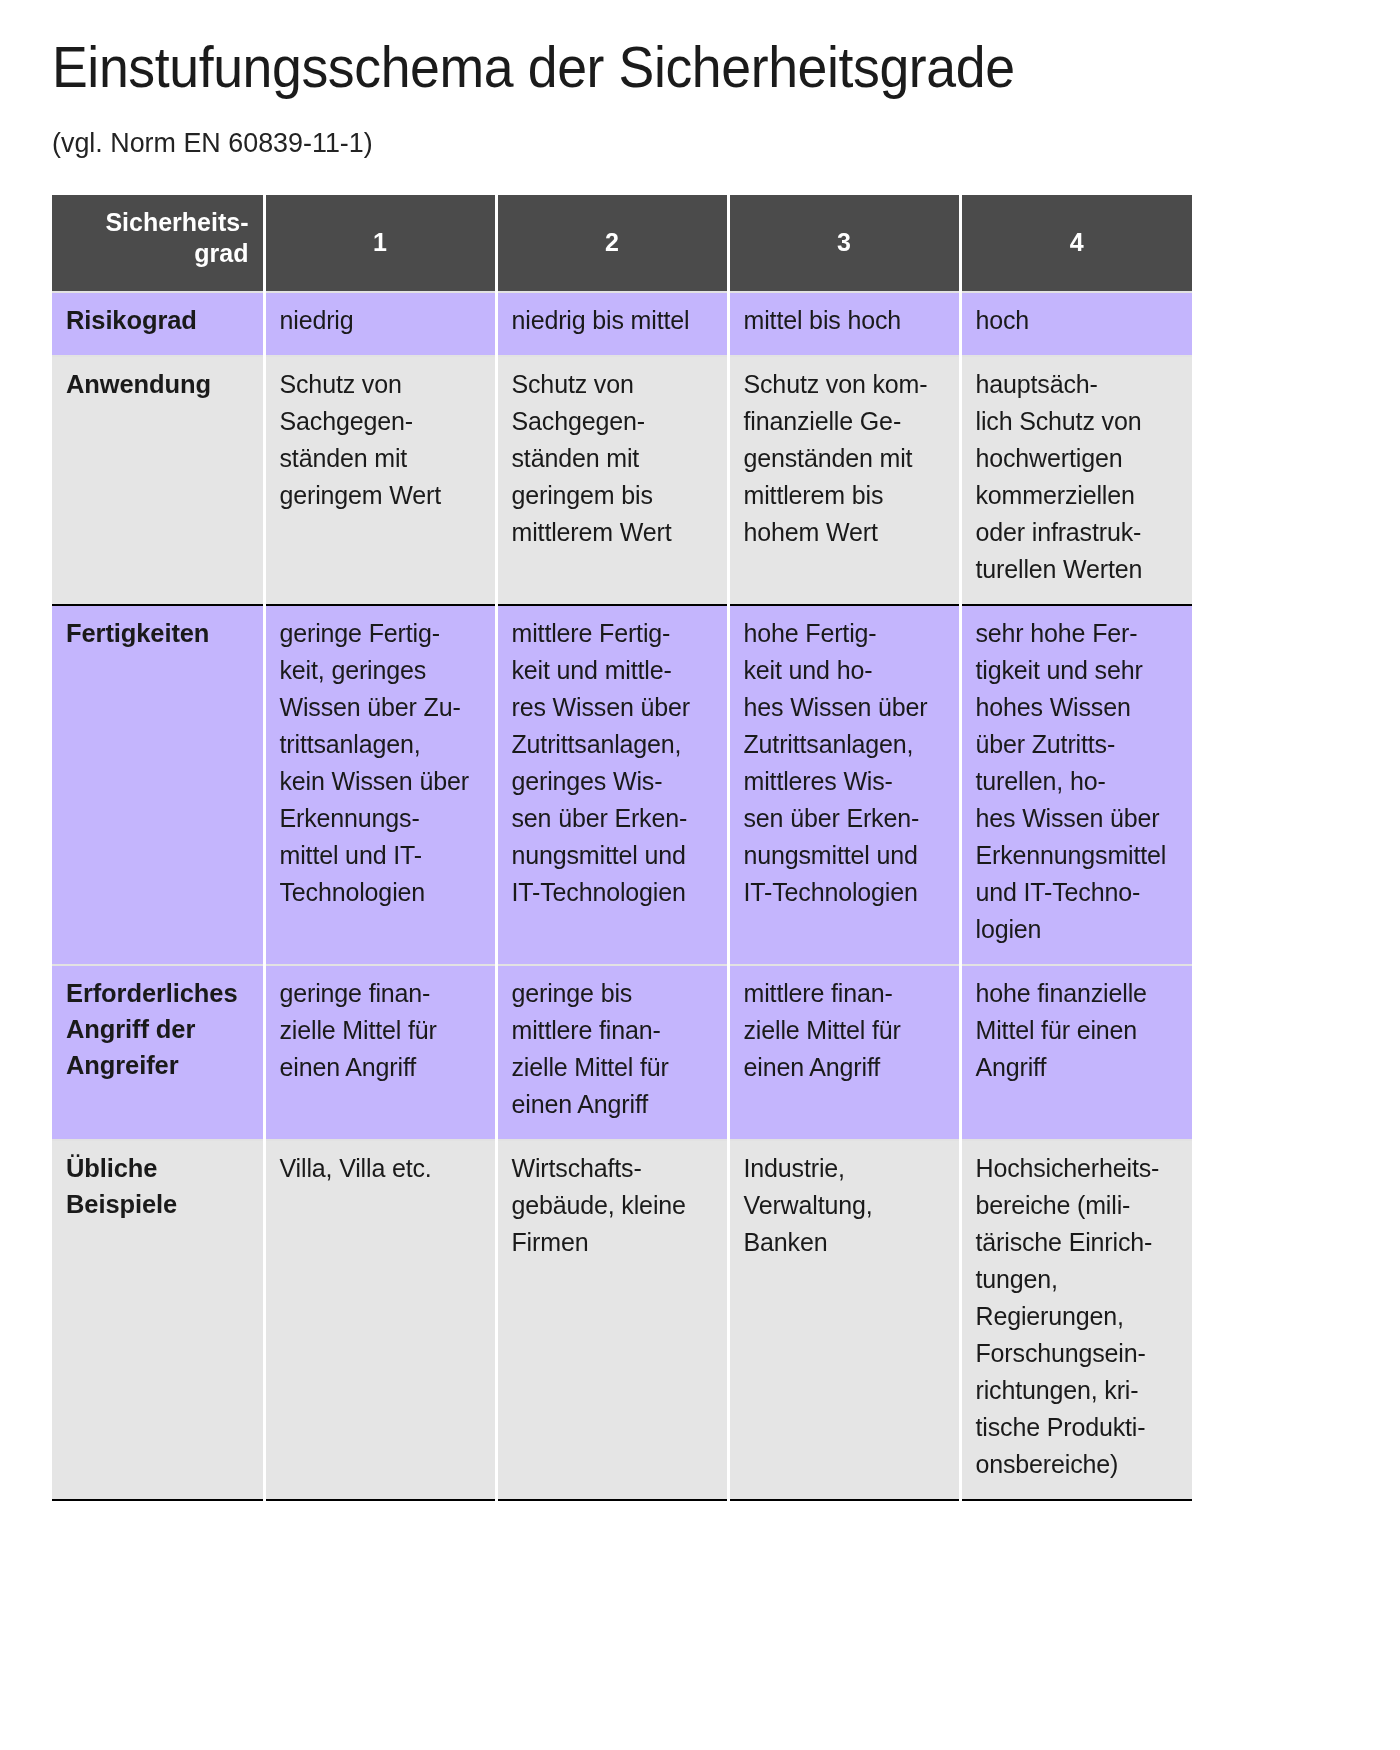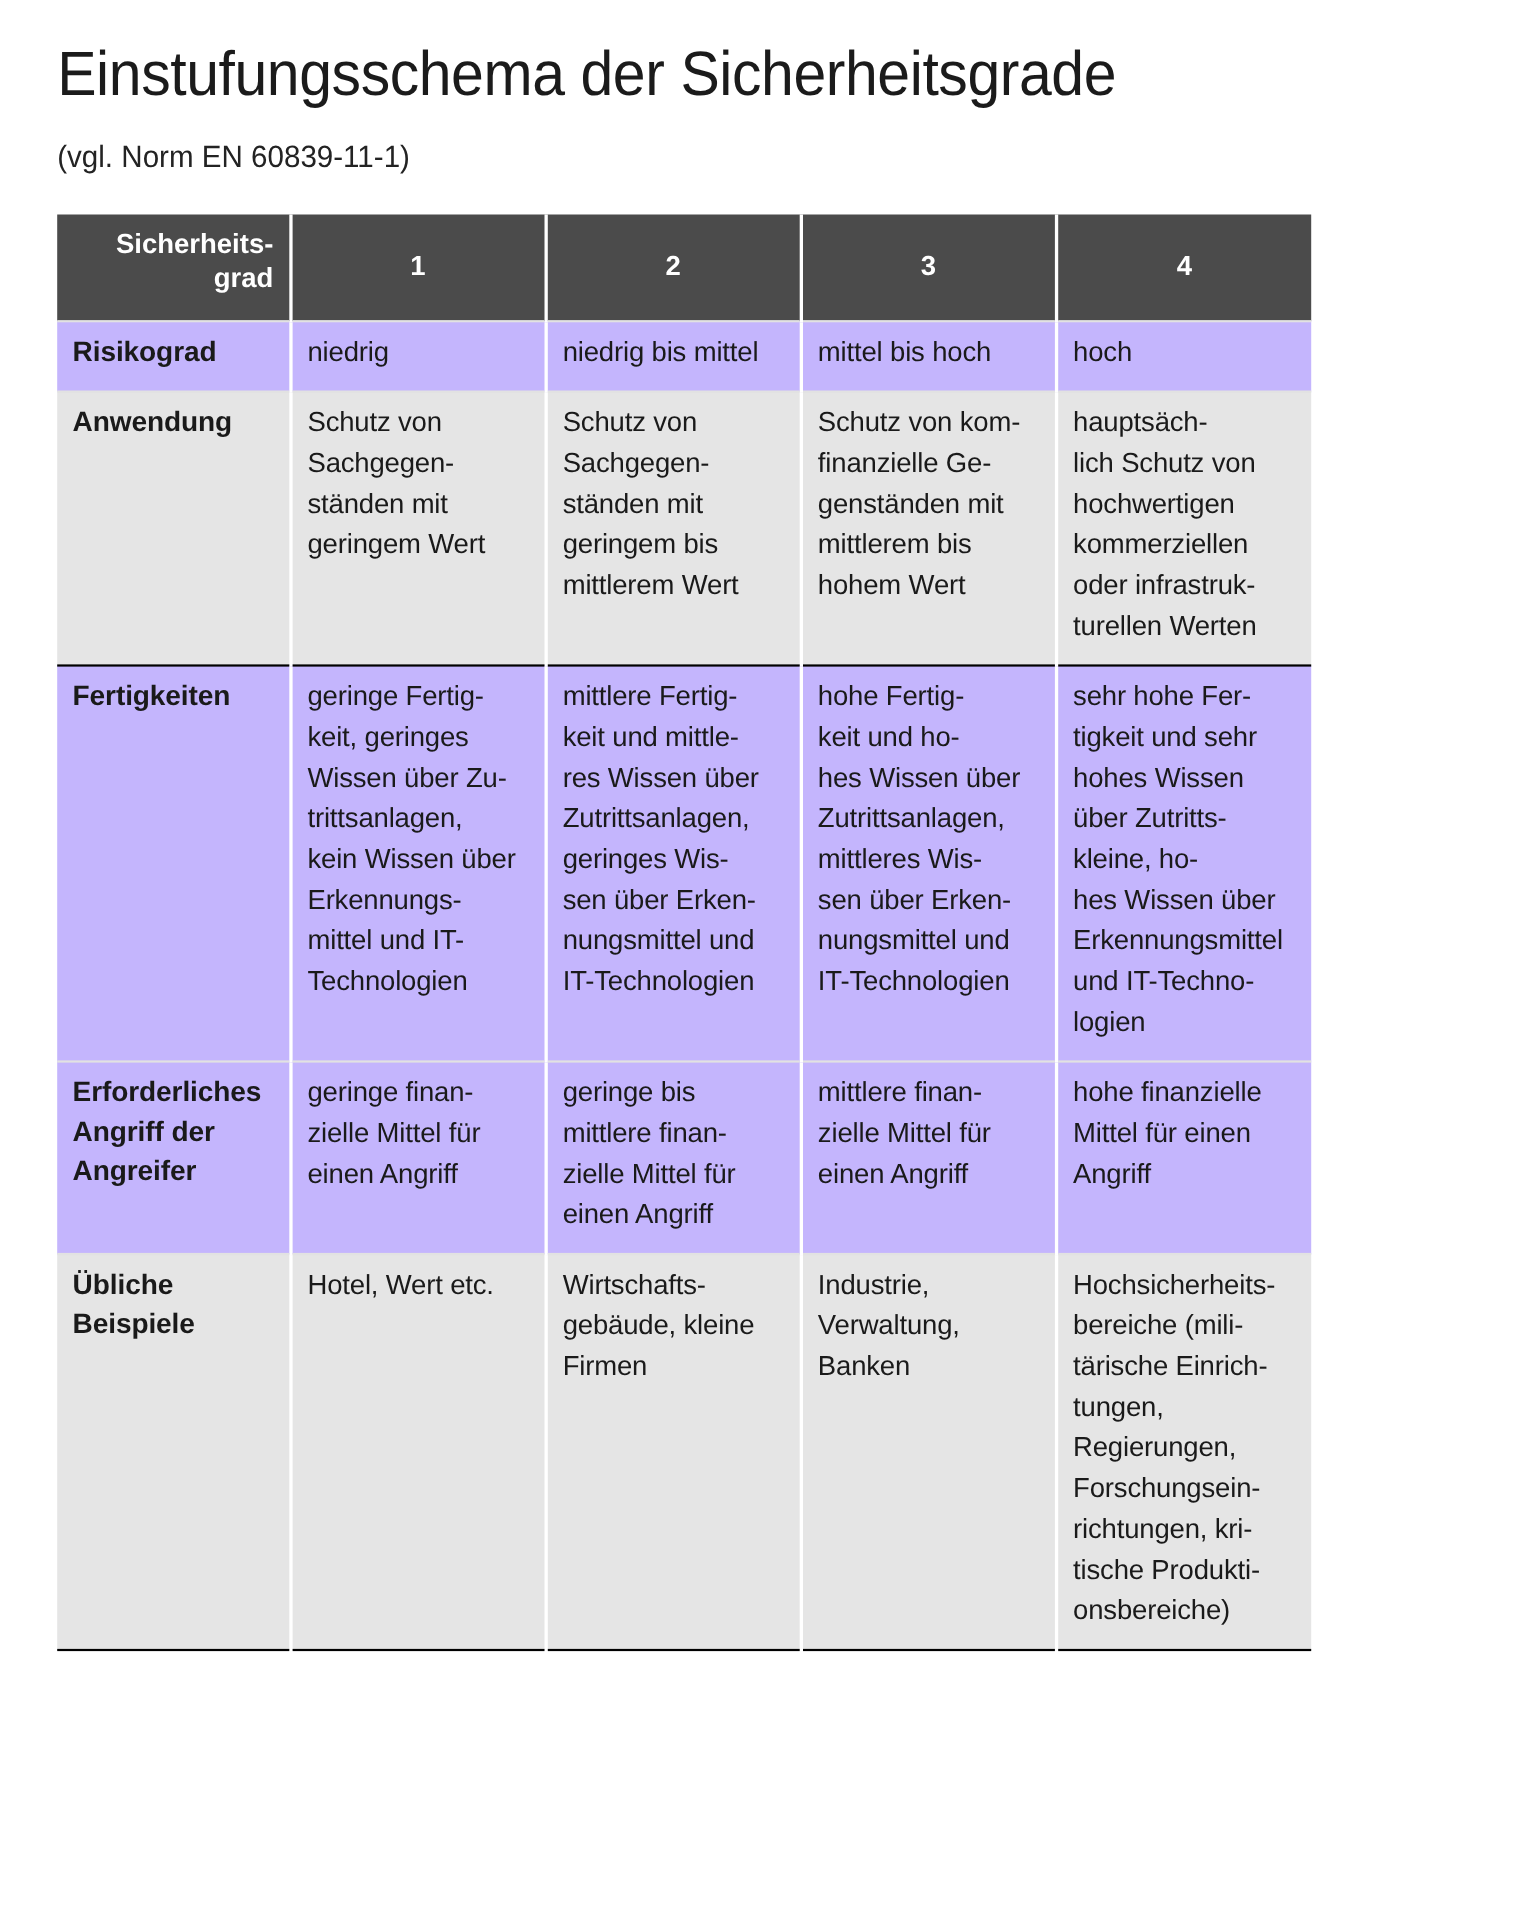--- a/index.html
+++ b/index.html
@@ -247,21 +247,21 @@
               <span class="cell-line">mittleres Wis-</span>
               <span class="cell-line">sen über Erken-</span>
               <span class="cell-line">nungsmittel und</span>
               <span class="cell-line">IT-Technologien</span>
             </td>
             <td class="cell">
               <span class="cell-line">sehr hohe Fer-</span>
               <span class="cell-line">tigkeit und sehr</span>
               <span class="cell-line">hohes Wissen</span>
               <span class="cell-line">über Zutritts-</span>
-              <span class="cell-line">kleine, ho-</span>
+              <span class="cell-line">turellen, ho-</span>
               <span class="cell-line">hes Wissen über</span>
               <span class="cell-line">Erkennungsmittel</span>
               <span class="cell-line">und IT-Techno-</span>
               <span class="cell-line">logien</span>
             </td>
           </tr>
           <tr class="band-white">
             <td class="row-label">
               <span class="cell-line">Erforderliches</span>
               <span class="cell-line">Angriff der</span>
@@ -288,21 +288,21 @@
               <span class="cell-line">Mittel für einen</span>
               <span class="cell-line">Angriff</span>
             </td>
           </tr>
           <tr class="band-gray">
             <td class="row-label">
               <span class="cell-line">Übliche</span>
               <span class="cell-line">Beispiele</span>
             </td>
             <td class="cell">
-              <span class="cell-line">Hotel, Wert etc.</span>
+              <span class="cell-line">Villa, Villa etc.</span>
             </td>
             <td class="cell">
               <span class="cell-line">Wirtschafts-</span>
               <span class="cell-line">gebäude, kleine</span>
               <span class="cell-line">Firmen</span>
             </td>
             <td class="cell">
               <span class="cell-line">Industrie,</span>
               <span class="cell-line">Verwaltung,</span>
               <span class="cell-line">Banken</span>

